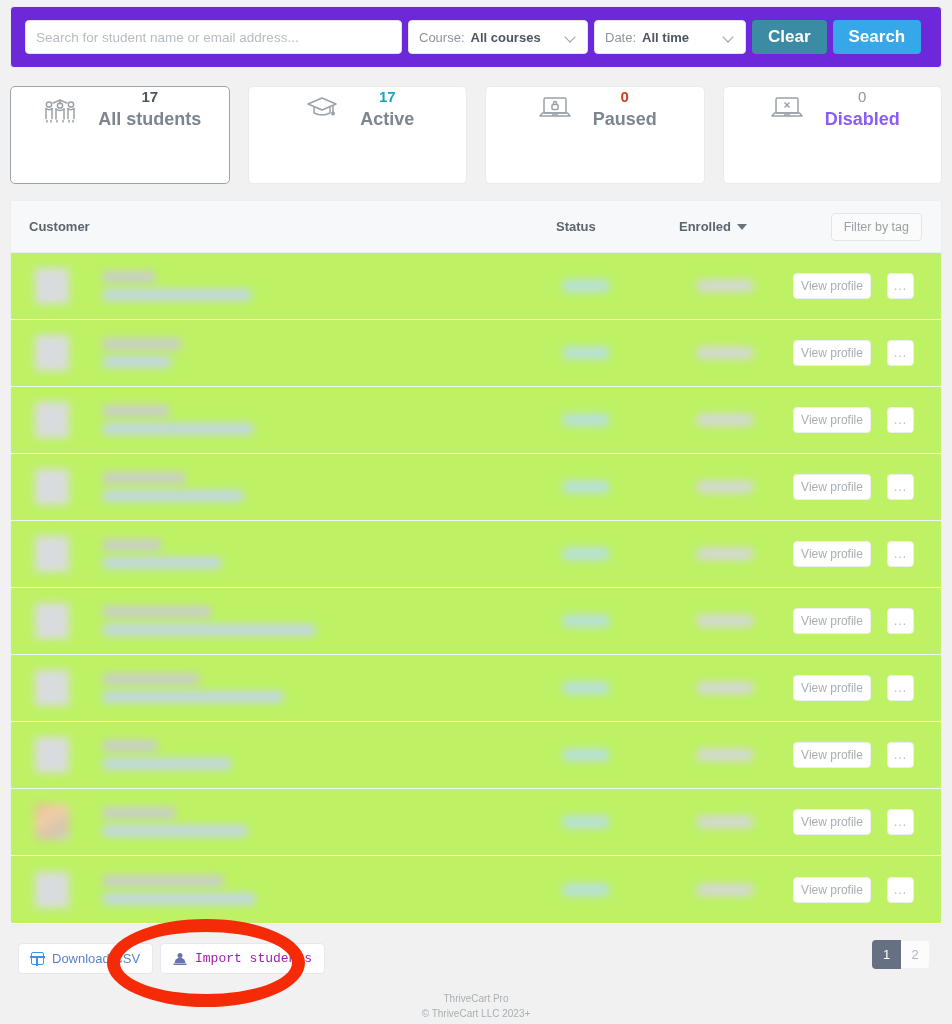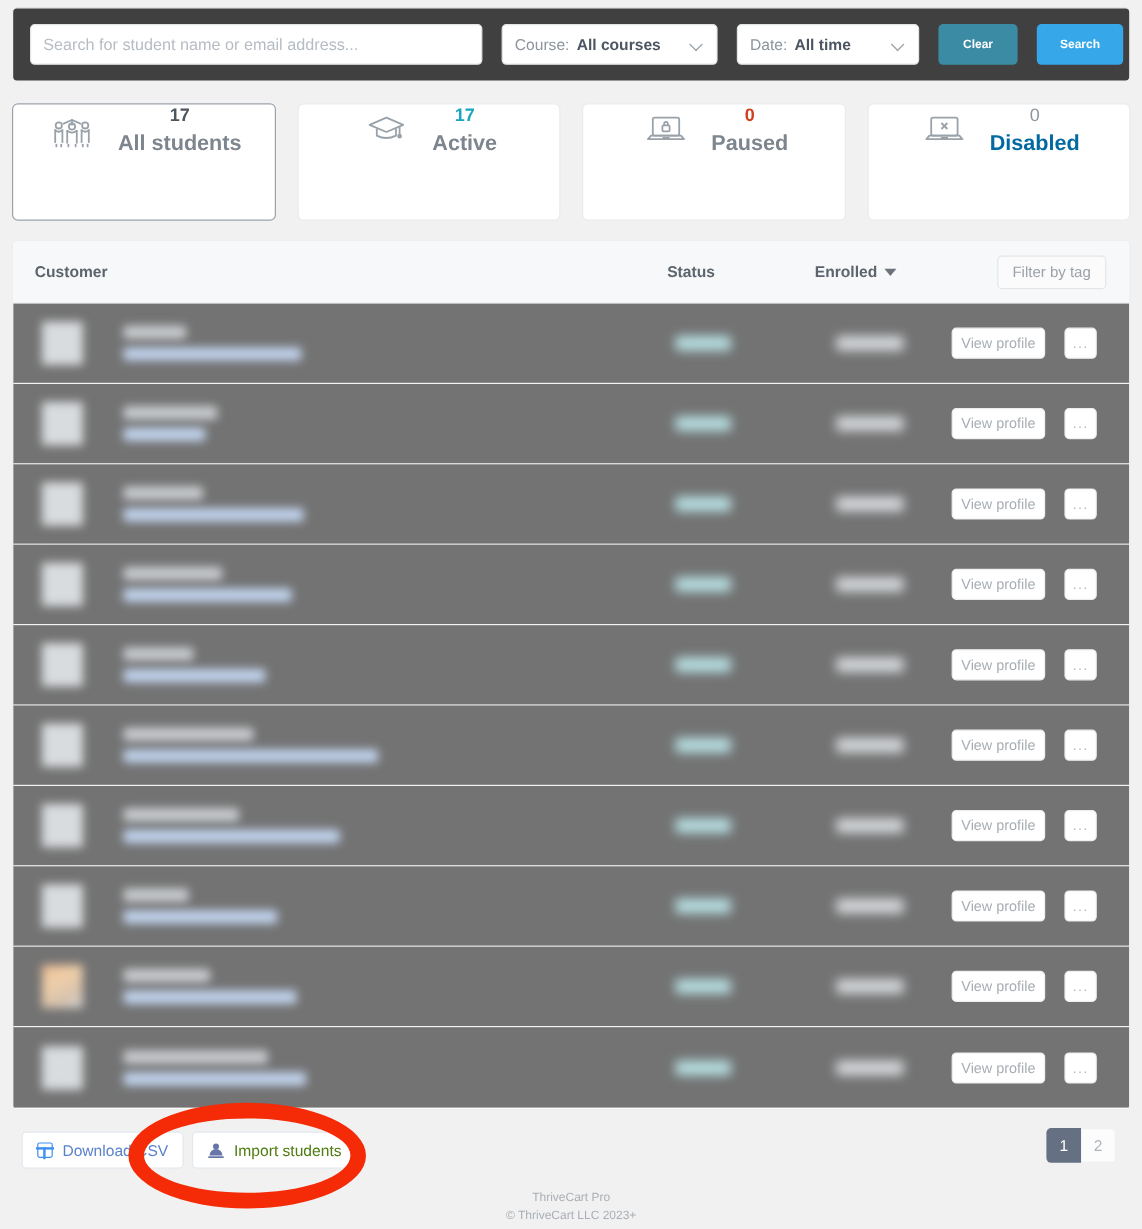--- a/index.html
+++ b/index.html
@@ -14,26 +14,26 @@
     position: relative;
     width: 952px; height: 1024px;
     overflow: hidden;
     background: #f1f1f1;
   }
 
   
   .searchbar {
     position: absolute; left: 10px; top: 6px;
     width: 932px; height: 62px;
-    background: #404040;
+    background: #6d28d9;
     border: 1px solid #eceef0;
     border-radius: 4px;
     display: flex; align-items: center;
     padding: 0 14px;
-    gap: 16px;
+    gap: 6px;
   }
   .search-input {
     flex: 0 0 377px;
     height: 34px;
     border: 1px solid #e2e5e8;
     border-radius: 4px;
     padding: 0 10px;
     font-size: 13.5px;
     color: #5b6470;
     font-family: "Liberation Sans", sans-serif;
@@ -66,21 +66,21 @@
     content:"";
     position:absolute; left:0; top:1px;
     width:7px;height:7px;
     border-right:1.6px solid #9aa1a9;
     border-bottom:1.6px solid #9aa1a9;
     transform: rotate(45deg);
   }
   .btn-clear, .btn-search {
     height: 34px;
     border: none; border-radius: 4px;
-    color: #fff; font-size: 10px; font-weight: bold;
+    color: #fff; font-size: 17px; font-weight: bold;
     font-family: "Liberation Sans", sans-serif;
     cursor: pointer;
     padding: 0 16px;
   }
   .btn-clear  { background: #3b8ba5; flex: 0 0 66px; }
   .btn-search { background: #36a7e8; flex: 0 0 72px; }
 
   
   .cards {
     position: absolute; left: 10px; top: 86px;
@@ -97,21 +97,21 @@
     cursor: pointer;
   }
   .card.selected { border: 1.6px solid #9ba3ab; }
   .card-icon { width: 44px; height: 38px; color: #98a0a8; flex: 0 0 auto; }
   .card-txt { text-align: center; line-height: 1.35; }
   .card-num { font-size: 15px; font-weight: bold; color: #4d565f; }
   .card-num.active   { color: #1aa7bd; }
   .card-num.paused   { color: #d0401e; }
   .card-num.disabled { color: #8f969d; font-weight: normal; }
   .card-label { font-size: 18px; color: #7d858e; font-weight: bold; }
-  .card-label.plain { font-weight: bold; color: #0369a1; }
+  .card-label.plain { font-weight: bold; color: #8b5cf6; }
 
   
   .table-wrap {
     position: absolute; left: 10px; top: 200px;
     width: 932px; height: 725px;
     background: #ffffff;
     border: 1px solid #eceef0;
     border-radius: 4px;
     overflow: hidden;
   }
@@ -146,21 +146,21 @@
     cursor: pointer;
     font-family: "Liberation Sans", sans-serif;
   }
 
   .row {
     height: 67px;
     display: flex; align-items: center;
     padding: 0 16px;
     position: relative;
     border-bottom: 1px solid #f3f4f5;
-    background: #737373;
+    background: #bef264;
   }
   .row:last-child { border-bottom: none; }
 
   .avatar {
     position:absolute; left: 24px; top: 50%;
     transform: translateY(-50%);
     width: 34px; height: 36px;
     background: #d9dcdf;
     filter: blur(4px);
   }
@@ -219,21 +219,21 @@
     border-radius: 4px;
     background: #fff;
     display: flex; align-items: center; gap: 8px;
     padding: 0 12px;
     font-size: 13px; color: #5b83c9;
     cursor: pointer;
     font-family: "Liberation Sans", sans-serif;
     white-space: nowrap;
   }
   #dl-csv { left: 8px; }
-  #imp-stu { left: 150px; color: #4d7c0f; }
+  #imp-stu { left: 150px; color: #a21caf; font-family: Liberation Mono, monospace; }
   .ico-grid {
     width: 13px; height: 13px;
     border: 1.6px solid #3d8ff0; border-radius: 2px;
     position: relative; flex: 0 0 auto;
   }
   .ico-grid::before {
     content:""; position:absolute; left:-1.6px; right:-1.6px; top:3px; height:1.6px; background:#3d8ff0;
   }
   .ico-grid::after {
     content:""; position:absolute; top:3px; bottom:-1.6px; left:4.4px; width:1.6px; background:#3d8ff0;

